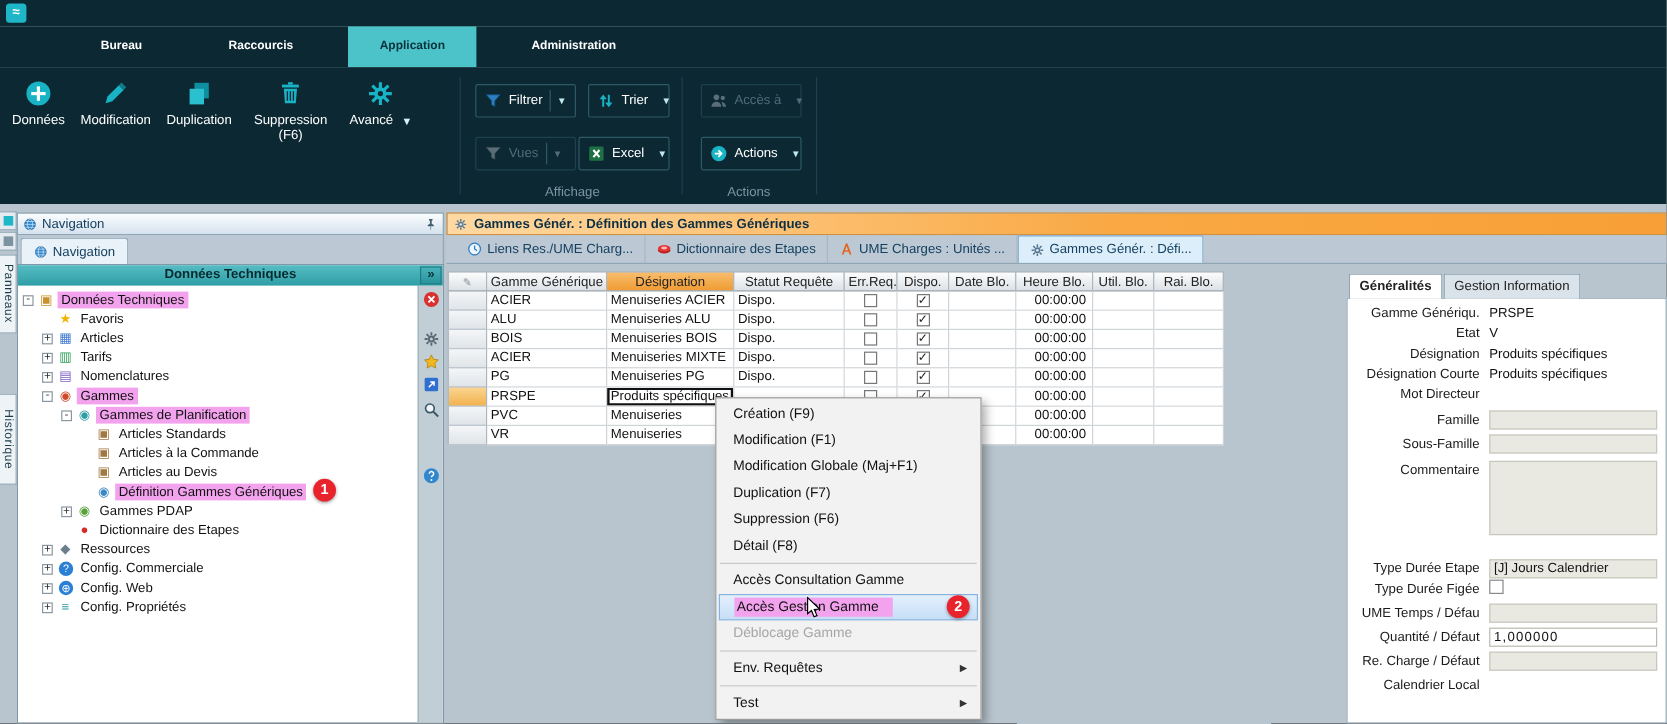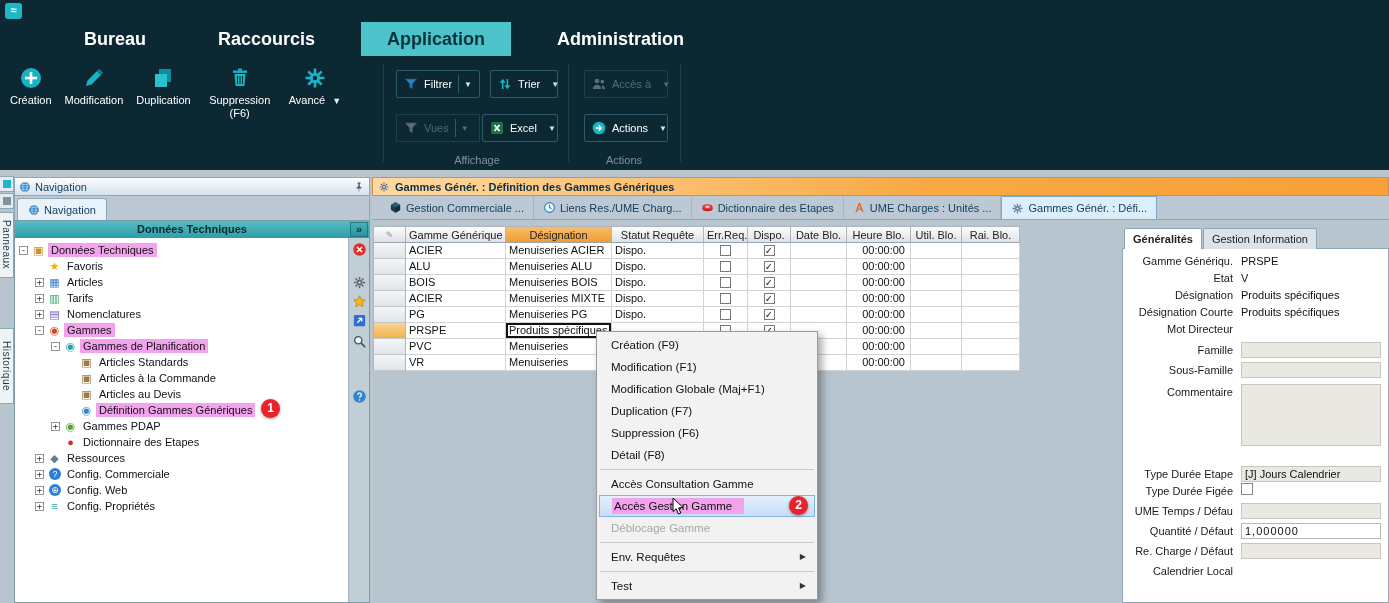--- a/index.html
+++ b/index.html
@@ -6,21 +6,21 @@
 *{margin:0;padding:0;box-sizing:border-box;}
 html,body{background:#3a3f44;}
 #app{position:relative;width:1389px;height:603px;overflow:hidden;background:#b9c5ce;
      font-family:"Liberation Sans","DejaVu Sans",sans-serif;font-size:11px;color:#111;cursor:default;}
 
 
 .titlebar{position:absolute;left:0;top:0;width:100%;height:22px;background:#0c2833;}
 .appicon{position:absolute;left:5px;top:3px;width:17px;height:16px;background:#1fb6c7;border-radius:3px;
          color:#fff;font-weight:bold;font-size:11px;text-align:center;line-height:15px;}
 .menubar{position:absolute;left:0;top:22px;width:100%;height:34px;background:#0c2833;display:flex;padding-left:58px;}
-.mtab{color:#fff;font-size:18px;font-weight:bold;line-height:34px;padding:0 26px;margin-right:20px;}
+.mtab{color:#fff;font-size:10px;font-weight:bold;line-height:34px;padding:0 26px;margin-right:20px;}
 .mtab.active{background:#4cc3c9;color:#0a323c;}
 
 
 .ribbon{position:absolute;left:0;top:56px;width:100%;height:114px;background:#0c2833;}
 .rgroup{position:absolute;left:0;top:0;width:383px;height:114px;}
 .bigbtns{display:flex;align-items:flex-start;padding:10px 4px 0 10px;gap:13px;}
 .bigbtn{display:flex;flex-direction:column;align-items:center;}
 .ricon{width:24px;height:24px;}
 .ricon svg{width:24px;height:24px;display:block;}
 .blabel{margin-top:4px;color:#fff;text-align:center;line-height:13px;max-width:72px;}
@@ -172,21 +172,21 @@
     <div class="rgroup">
       <div class="bigbtns">
         <div class="bigbtn">
           <span class="ricon">
               <svg viewBox="0 0 24 24">
                 <circle cx="12" cy="12" r="10" fill="#18b4c5"></circle>
                 <rect x="10.7" y="6" width="2.6" height="12" fill="#fff"></rect>
                 <rect x="6" y="10.7" width="12" height="2.6" fill="#fff"></rect>
               </svg>
             </span>
-          <span class="blabel">Création</span>
+          <span class="blabel">Données</span>
         </div>
         <div class="bigbtn">
           <span class="ricon">
               <svg viewBox="0 0 24 24">
                 <path d="M4 20l1.6-5.6L15 5l4 4-9.4 9.4z" fill="#18b4c5"></path>
                 <path d="M15 5l4 4 2.2-2.2-4-4z" fill="#0e7d8a"></path>
               </svg>
             </span>
           <span class="blabel">Modification</span>
         </div>
@@ -495,30 +495,20 @@
               <circle cx="12" cy="12" r="4.6" fill="#5a7890"></circle>
               <circle cx="12" cy="12" r="2" fill="#d8ecfc"></circle>
             </svg>
           </span>
         <span>Gammes Génér. : Définition des Gammes Génériques</span>
       </div>
       <div class="doctabs" id="doctabs">
           <div class="doctab">
             <span class="dticon">
               <svg viewBox="0 0 24 24">
-                <path d="M12 2.5l8.5 4.7v9.6L12 21.5l-8.5-4.7V7.2z" fill="#1a3d52"></path>
-                <path d="M12 2.5l8.5 4.7L12 11.9 3.5 7.2z" fill="#2a5a77"></path>
-                <path d="M12 11.9v9.6l8.5-4.7V7.2z" fill="#122c3c"></path>
-              </svg>
-            </span>
-            <span class="dtlabel">Gestion Commerciale ...</span>
-          </div>
-          <div class="doctab">
-            <span class="dticon">
-              <svg viewBox="0 0 24 24">
                 <circle cx="12" cy="12" r="9" fill="#eef6fd" stroke="#2f7fc1" stroke-width="2"></circle>
                 <path d="M12 6.5V12l3.8 2.6" stroke="#2f7fc1" stroke-width="2" fill="none"></path>
               </svg>
             </span>
             <span class="dtlabel">Liens Res./UME Charg...</span>
           </div>
           <div class="doctab">
             <span class="dticon">
               <svg viewBox="0 0 24 24">
                 <ellipse cx="12" cy="14" rx="9.5" ry="5" fill="#b91f1f"></ellipse>

